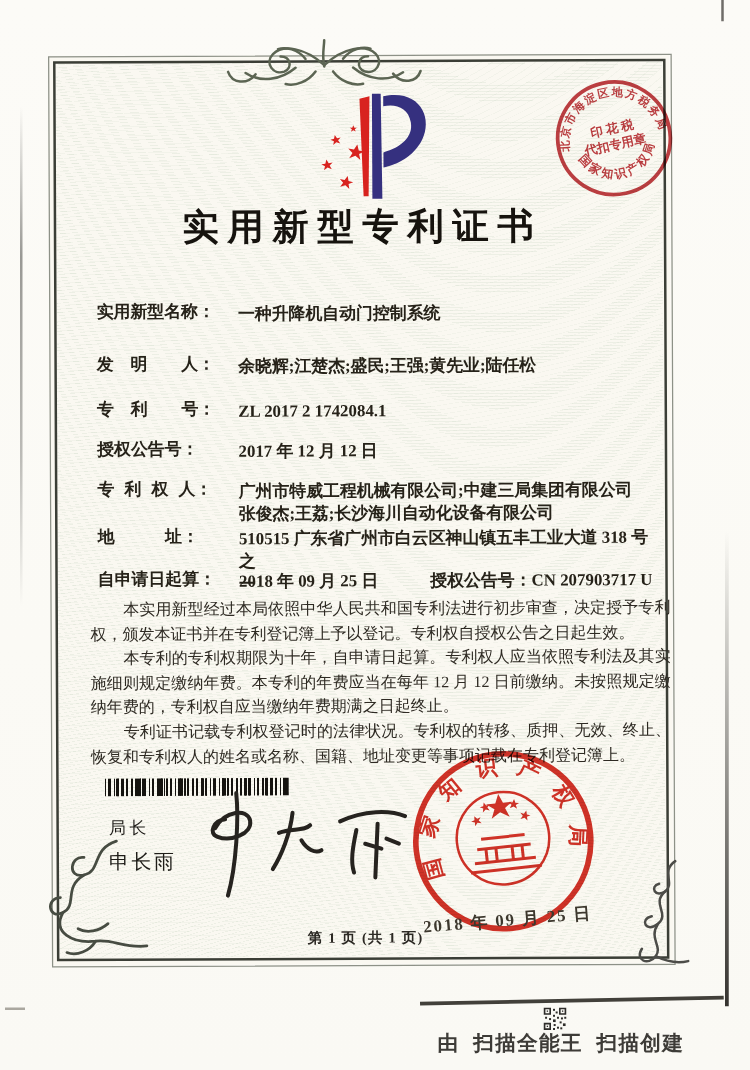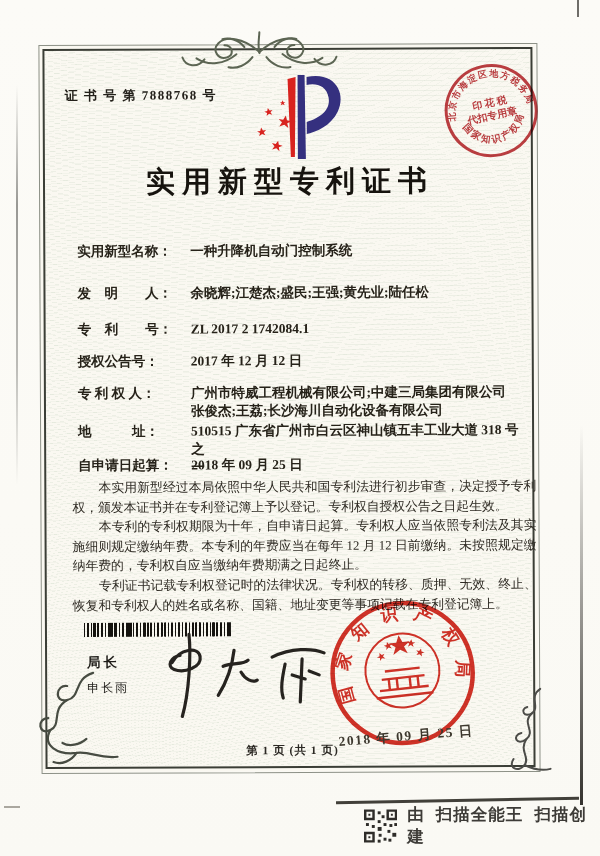--- a/index.html
+++ b/index.html
@@ -33,49 +33,49 @@
   .cert-no{position:absolute;left:28px;top:44px;font-size:13px;letter-spacing:1.5px;
     color:#23201a;font-weight:600;}
   .logo{position:absolute;left:206px;top:28px;width:104px;height:96px;}
   .tax-stamp{position:absolute;left:406px;top:21px;width:97px;height:97px;
     transform:rotate(-12deg);opacity:.88;mix-blend-mode:multiply;}
   .title{position:absolute;left:0;width:100%;top:120px;margin:0;text-align:center;
     font-size:29px;font-weight:700;letter-spacing:7px;color:#16130e;}
   
   .row{position:absolute;left:40px;width:455px;font-size:13.5px;font-weight:600;
     color:#262219;line-height:18px;}
-  .row .lbl{display:inline-block;width:113px;vertical-align:top;}
+  .row .lbl{display:inline-block;width:113px;vertical-align:top;font-family:Liberation Mono, monospace;}
   .row .val{display:inline-block;width:340px;vertical-align:top;}
   .row .cont{padding-left:113px;}
   .pair2{position:absolute;left:266px;top:0;white-space:nowrap;}
   .pair2 .lbl2{display:inline-block;}
   
   .paras{position:absolute;left:34px;top:436px;width:464px;font-size:12.8px;
     line-height:19.6px;text-align:justify;color:#2e2a23;font-weight:500;}
   .paras p{margin:0;text-indent:2.05em;}
   
   .barcode{position:absolute;left:45px;top:580px;width:147px;height:14px;
     background-image:
       repeating-linear-gradient(90deg,#15130f 0 1.2px,transparent 1.2px 2.8px,#15130f 2.8px 4.6px,transparent 4.6px 7px),
       repeating-linear-gradient(90deg,transparent 0 9px,#15130f 9px 11.5px,transparent 11.5px 13px,#15130f 13px 13.8px,transparent 13.8px 17px);}
   .officer-title{position:absolute;left:48px;top:611px;font-family:"Liberation Sans",sans-serif;
-    font-size:13.5px;letter-spacing:3px;color:#1e1c18;font-weight:bold;}
+    font-size:13.5px;letter-spacing:3px;color:#1e1c18;}
   .officer-name{position:absolute;left:48px;top:637px;font-family:"Liberation Sans",sans-serif;
-    font-size:12px;letter-spacing:2px;color:#1e1c18;}
+    font-size:16px;letter-spacing:2px;color:#1e1c18;}
   .signature{position:absolute;left:105px;top:580px;width:195px;height:102px;}
   .seal{position:absolute;left:287px;top:555px;width:153px;height:153px;
     transform:rotate(-6deg);mix-blend-mode:multiply;opacity:.93;}
   .seal-date{position:absolute;left:299px;top:684px;width:185px;font-size:13.5px;
     font-weight:700;letter-spacing:1.5px;color:#3d382e;transform:rotate(-4.5deg);}
   .corner-bl{position:absolute;left:-8px;top:626px;width:92px;height:114px;}
   .corner-br{position:absolute;left:459px;top:646px;width:54px;height:90px;}
   .page-num{position:absolute;left:0;width:100%;top:701px;text-align:center;
     font-size:11.5px;letter-spacing:1px;color:#2c2924;font-weight:600;}
   
-  .cs-footer{position:absolute;left:364px;top:806px;height:40px;display:flex;align-items:center;}
+  .cs-footer{position:absolute;left:350px;top:806px;height:40px;display:flex;align-items:center;flex-direction:column;}
   .qr{width:34px;height:34px;margin-right:10px;}
   .cs-text{font-size:16.5px;color:#3d3b37;letter-spacing:1px;word-spacing:6px;
     font-weight:600;}
   svg text{font-family:"Liberation Serif",serif;}
 </style>
 </head>
 <body>
 
 <div class="stage">
 
@@ -98,21 +98,20 @@
           <path d="M62,25 C50,35 34,37 22,29"></path>
           <path d="M30,30 C23,39 11,37 8,28"></path>
           <path d="M70,18 C64,10 54,8 48,10"></path>
           <path d="M78,28 C72,36 62,40 54,38"></path>
         </g>
         <use href="#scrollL" transform="translate(170,0) scale(-1,1)"></use>
         <path d="M85,24 C83,15 85,8 85,3"></path>
       </g>
     </svg>
 
-    <div class="cert-no">证 书 号 第 7888768 号</div>
 
     <svg class="logo" viewBox="0 0 104 96">
       <defs>
         <path id="star" d="M0,-10 L2.94,-3.09 10,-3.09 4.05,1.18 6.88,8.09 0,4 -6.88,8.09 -4.05,1.18 -10,-3.09 -2.94,-3.09 Z"></path>
       </defs>
       <g fill="#d8231f">
         <use href="#star" transform="translate(40,33) scale(0.28)"></use>
         <use href="#star" transform="translate(26,42) scale(0.42) rotate(-12)"></use>
         <use href="#star" transform="translate(42,52) scale(0.66) rotate(10)"></use>
         <use href="#star" transform="translate(19,62) scale(0.46) rotate(-8)"></use>
@@ -158,20 +157,23 @@
     <div class="row" style="top:342px">
       <span class="lbl">专 利 权 人：</span><span class="val">广州市特威工程机械有限公司;中建三局集团有限公司</span>
       <div class="cont">张俊杰;王荔;长沙海川自动化设备有限公司</div>
     </div>
     <div class="row" style="top:380px">
       <span class="lbl">地　　　址：</span><span class="val">510515 广东省广州市白云区神山镇五丰工业大道 318 号之</span>
       <div class="cont">一</div>
     </div>
     <div class="row" style="top:414px">
       <span class="lbl">自申请日起算：</span><span>2018 年 09 月 25 日</span>
+      <span class="pair2">
+        <span class="lbl2">授权公告号：</span><span>CN 207903717 U</span>
+      </span>
     </div>
 
     <div class="paras">
       <p>本实用新型经过本局依照中华人民共和国专利法进行初步审查，决定授予专利权，颁发本证书并在专利登记簿上予以登记。专利权自授权公告之日起生效。</p>
       <p>本专利的专利权期限为十年，自申请日起算。专利权人应当依照专利法及其实施细则规定缴纳年费。本专利的年费应当在每年 12 月 12 日前缴纳。未按照规定缴纳年费的，专利权自应当缴纳年费期满之日起终止。</p>
       <p>专利证书记载专利权登记时的法律状况。专利权的转移、质押、无效、终止、恢复和专利权人的姓名或名称、国籍、地址变更等事项记载在专利登记簿上。</p>
     </div>
 
     <div class="barcode"></div>
 

